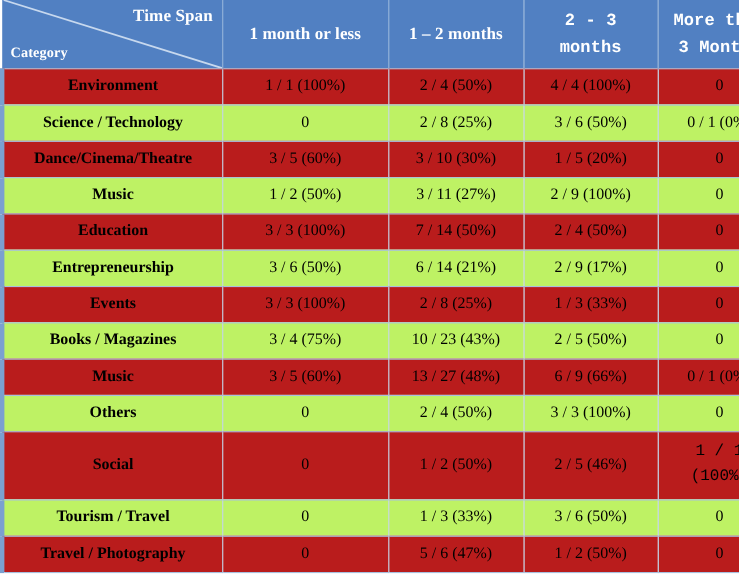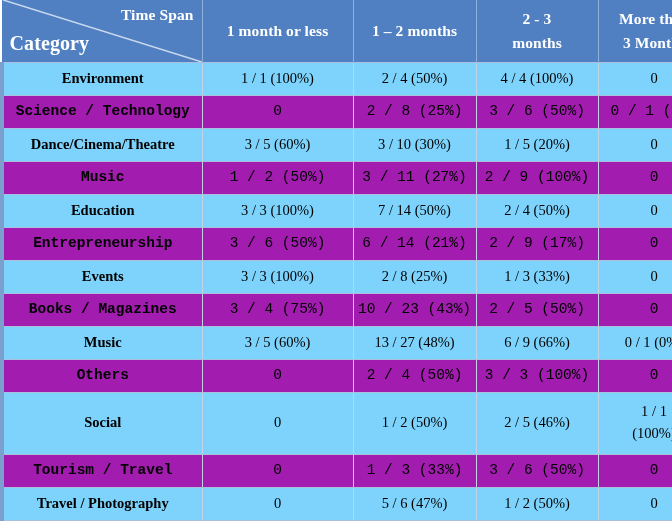--- a/index.html
+++ b/index.html
@@ -63,21 +63,21 @@
     top: 3px;
     right: 8px;
     font-size: 15.5px;
     font-weight: bold;
     color: #ffffff;
   }
   th.corner .lbl-category {
     position: absolute;
     bottom: 3px;
     left: 7px;
-    font-size: 20px;
+    font-size: 13px;
     font-weight: bold;
     color: #ffffff;
   }
 
   
   tbody td {
     font-size: 14.5px;
     color: #000000;
     text-align: center;
     vertical-align: middle;
@@ -91,26 +91,26 @@
     font-weight: bold;
     font-size: 14.5px;
     border-left: 4px solid #7ba0d0;
     border-right: 1px solid #c3d3e7;
   }
   tbody td:last-child { border-right: 3px solid #7ba0d0; }
 
   tbody tr { height: 33px; }
   tbody tr.tall { height: 62px; }
 
-  tbody tr.shade td { background: #7dd3fc; }
-  tbody tr.plain td { background: #a21caf; font-family: Liberation Mono, monospace; }
+  tbody tr.shade td { background: #b91c1c; }
+  tbody tr.plain td { background: #bef264; }
 
   tbody tr.shade td.cat { border-left-color: #7ba0d0; }
 
-  .two-line { display: block; }
+  .two-line { display: block; font-family: Liberation Mono, monospace; }
 </style>
 </head>
 <body>
 
 <div class="table-wrap">
   <table class="stats">
     <thead>
       <tr class="head-row">
         <th class="corner hdr" style="width:199px">
           <svg class="diag" viewBox="0 0 199 62" preserveAspectRatio="none">

